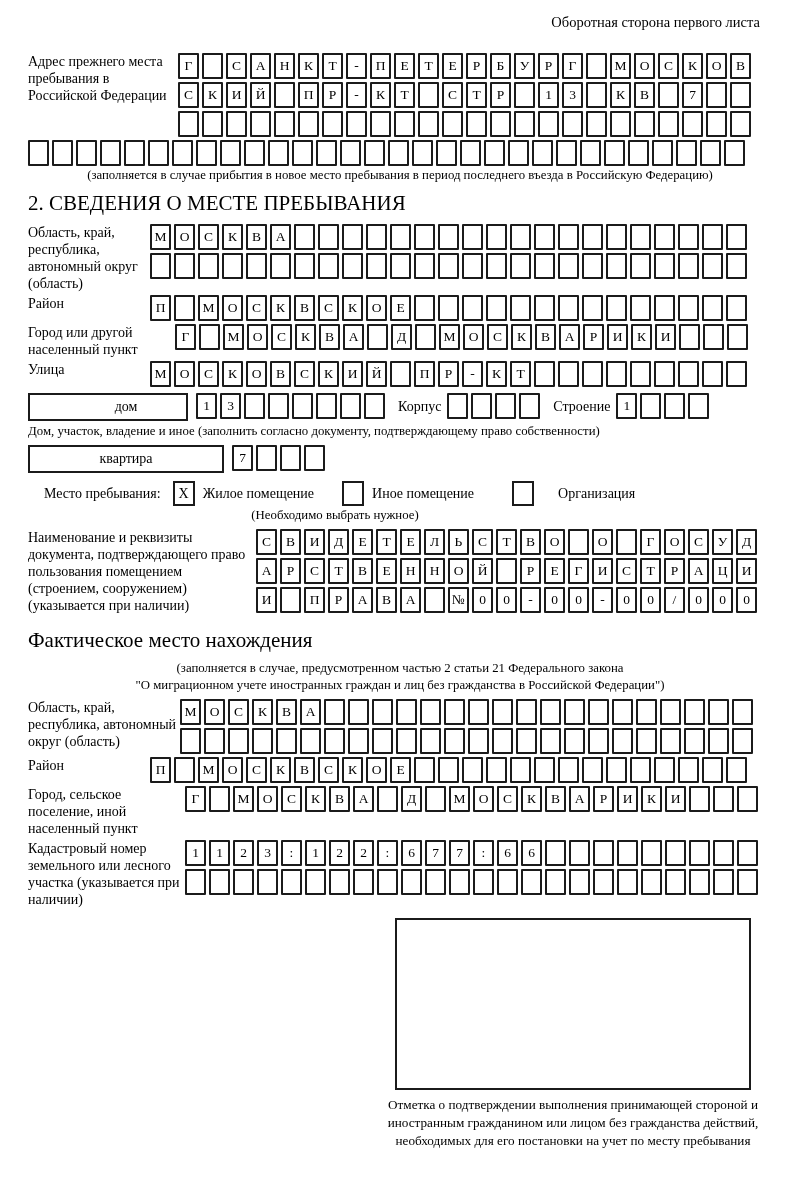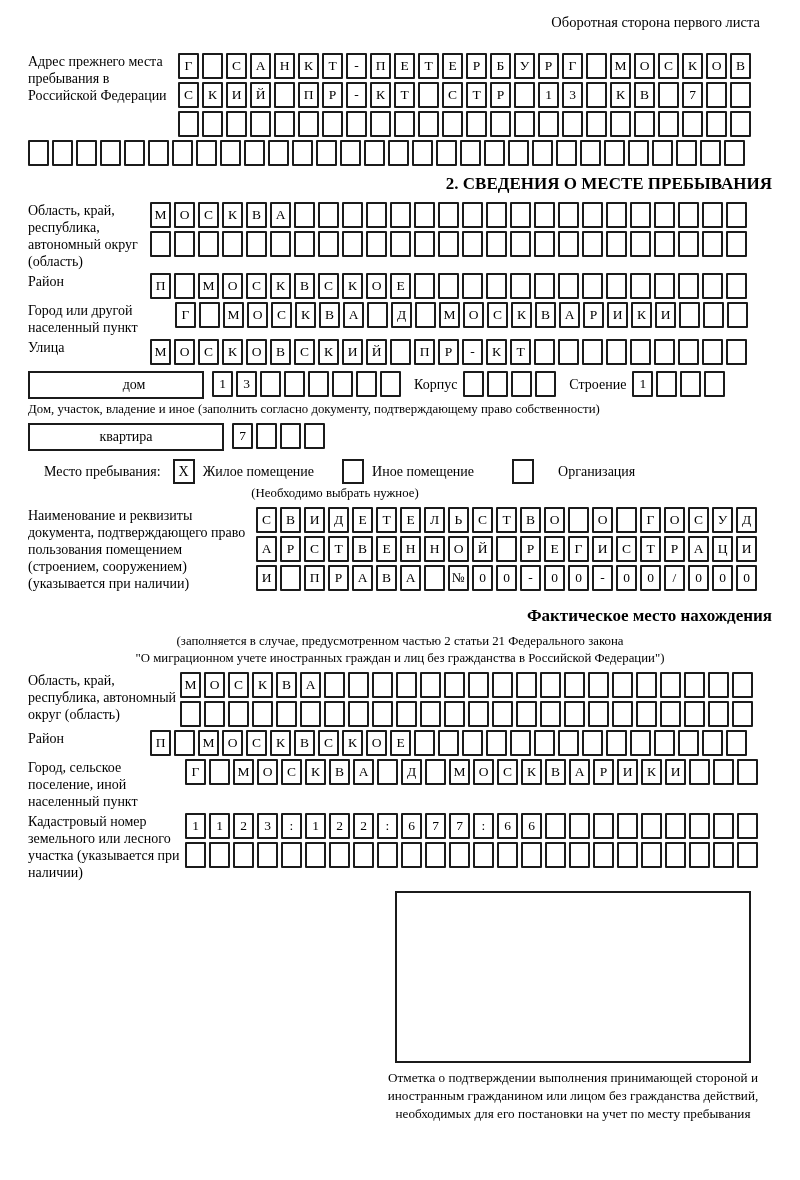--- a/index.html
+++ b/index.html
@@ -14,24 +14,24 @@
   .w147{flex-basis:147px;}
   .w152{flex-basis:152px;}
   .w157{flex-basis:157px;}
   .w228{flex-basis:228px;font-family:Liberation Serif, serif;}
   .rows{display:flex;flex-direction:column;gap:3px;}
   .cells{display:flex;flex-wrap:nowrap;}
   .cell{box-sizing:border-box;display:inline-block;width:21px;height:26px;border:2px solid #1b1b1b;
         border-radius:1px;margin-right:3px;text-align:center;font-size:13.5px;line-height:22px;}
   .fullrow{margin-left:-0px;}
   .note{text-align:center;font-size:12.8px;margin:2px 0 6px 0;}
-  .sec-title{text-align:right;font-weight:bold;font-size:17px;margin:8px 0 8px 0;}
+  .sec-title{text-align:left;font-weight:normal;font-size:21px;margin:8px 0 8px 0;}
   .label-box{box-sizing:border-box;border:2px solid #1b1b1b;height:28px;line-height:24px;
              text-align:center;font-size:14px;margin-right:8px;}
-  .dom-box{width:176px;padding-left:36px;}
+  .dom-box{width:160px;padding-left:36px;}
   .kv-box{width:196px;}
   .inline-label{font-size:14px;line-height:28px;margin:0 6px 0 10px;}
   .caption{font-size:12.8px;margin:2px 0 6px 0;}
   .stay-row{display:flex;align-items:center;margin:8px 0 2px 16px;font-size:14px;}
   .checkbox{box-sizing:border-box;width:22px;height:25px;border:2px solid #1b1b1b;display:inline-block;
             text-align:center;font-size:14px;line-height:21px;}
   .stay-label{margin:0 10px 0 8px;}
   .stamp-box{box-sizing:border-box;width:356px;height:172px;border:2px solid #1b1b1b;
              margin:10px 0 6px 367px;}
   .stamp-caption{width:440px;margin-left:325px;text-align:center;font-size:13.2px;line-height:18px;}
@@ -152,20 +152,21 @@
       <span class="cell"></span>
       <span class="cell"></span>
       <span class="cell"></span>
       <span class="cell"></span>
       <span class="cell"></span>
       <span class="cell"></span>
       <span class="cell"></span>
       <span class="cell"></span>
       <span class="cell"></span>
     </div>
+  <div class="note">(заполняется в случае прибытия в новое место пребывания в период последнего въезда в Российскую Федерацию)</div>
 
   <div class="sec-title">2. СВЕДЕНИЯ О МЕСТЕ ПРЕБЫВАНИЯ</div>
 
   <div class="frow">
     <div class="flabel w122">Область, край, республика, автономный округ (область)</div>
     <div class="rows">
       <div class="cells">
           <span class="cell">М</span>
           <span class="cell">О</span>
           <span class="cell">С</span>

